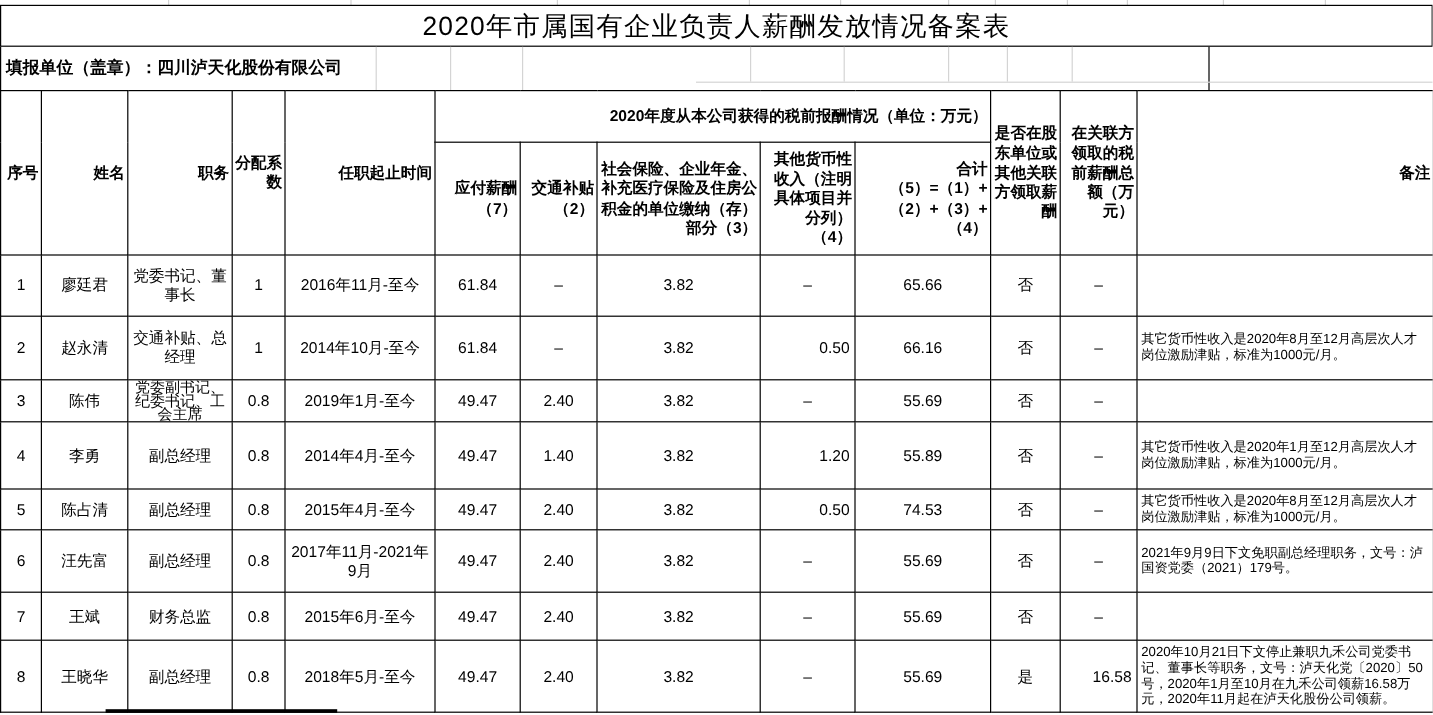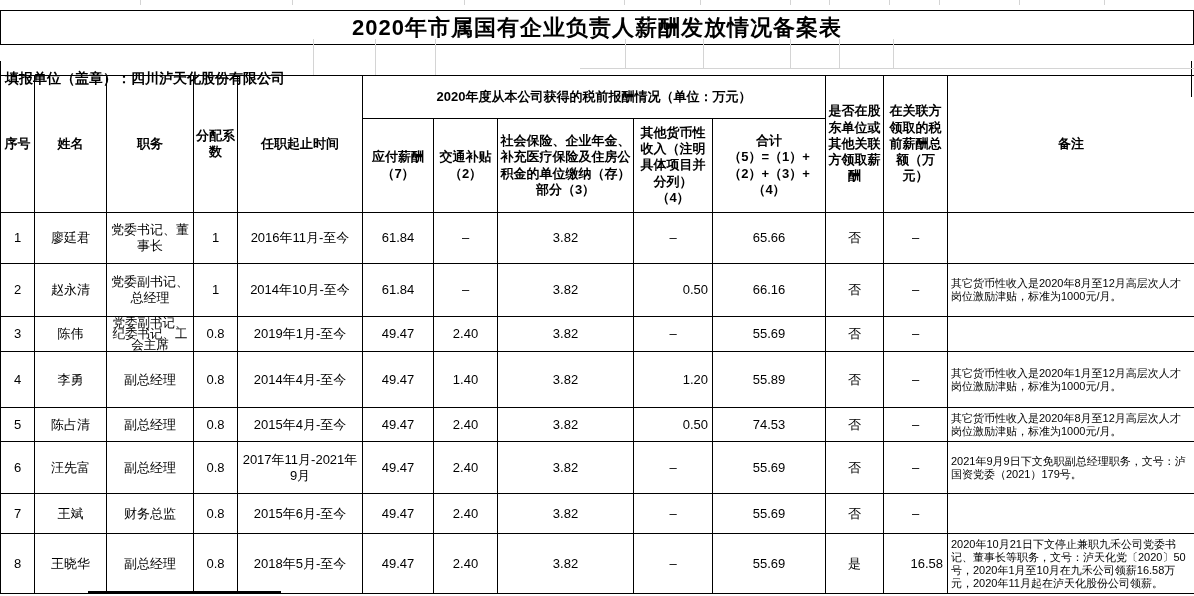--- a/index.html
+++ b/index.html
@@ -7,42 +7,42 @@
     position:relative;width:1194px;height:596px;overflow:hidden;
     background:#fff;color:#000;
     font-family:"Liberation Sans","DejaVu Sans",sans-serif;
   }
   
   .gline{position:absolute;background:#d4d4d4;width:1px;}
   .gline-h{position:absolute;background:#d4d4d4;height:1px;}
   
   .top-strip{position:absolute;left:0;top:0;width:1194px;height:5px;background:#fff;}
   .title-row{
-    position:absolute;left:0;top:10px;width:1192px;height:33px;
+    position:absolute;left:0;top:4px;width:1192px;height:33px;
     border-top:1px solid #000;border-bottom:1px solid #000;
     border-left:1px solid #000;border-right:1px solid #000;
     display:flex;align-items:center;justify-content:center;
-    font-size:22px;font-weight:bold;letter-spacing:1px;
+    font-size:22px;font-weight:normal;letter-spacing:1px;
   }
   .unit-row{
-    position:absolute;left:0;top:39px;width:1192px;height:36px;
+    position:absolute;left:0;top:39px;width:1008px;height:36px;
     border-left:1px solid #000;border-right:1px solid #000;
     display:flex;align-items:center;
-    font-size:14px;font-weight:bold;padding-left:4px;box-sizing:border-box;margin-top:22px;
+    font-size:14px;font-weight:bold;padding-left:4px;box-sizing:border-box;
   }
   table.main{
     position:absolute;left:0;top:75px;width:1194px;
     border-collapse:collapse;table-layout:fixed;
   }
   table.main th,table.main td{
     border:1px solid #000;vertical-align:middle;text-align:center;
     padding:0 2px;overflow:hidden;word-break:break-all;
   }
   table.main th{
-    font-size:13px;font-weight:bold;white-space:pre-line;line-height:1.25;
+    font-size:13px;font-weight:bold;white-space:pre-line;line-height:1.25;text-align:right;
   }
   thead tr:nth-child(1){height:43px;}
   thead tr:nth-child(2){height:94px;}
   tbody tr:nth-child(1){height:51px;}
   tbody tr:nth-child(2){height:53px;}
   tbody tr:nth-child(3){height:35px;}
   tbody tr:nth-child(4){height:56px;}
   tbody tr:nth-child(5){height:34px;}
   tbody tr:nth-child(6){height:52px;}
   tbody tr:nth-child(7){height:40px;}
@@ -145,21 +145,21 @@
           <td>3.82</td>
           <td>–</td>
           <td>65.66</td>
           <td>否</td>
           <td>–</td>
           <td class="remark"></td>
         </tr>
         <tr>
           <td>2</td>
           <td>赵永清</td>
-          <td>党委副书记、总经理</td>
+          <td>交通补贴、总经理</td>
           <td>1</td>
           <td>2014年10月-至今</td>
           <td>61.84</td>
           <td>–</td>
           <td>3.82</td>
           <td class="right">0.50</td>
           <td>66.16</td>
           <td>否</td>
           <td>–</td>
           <td class="remark">其它货币性收入是2020年8月至12月高层次人才岗位激励津贴，标准为1000元/月。</td>

